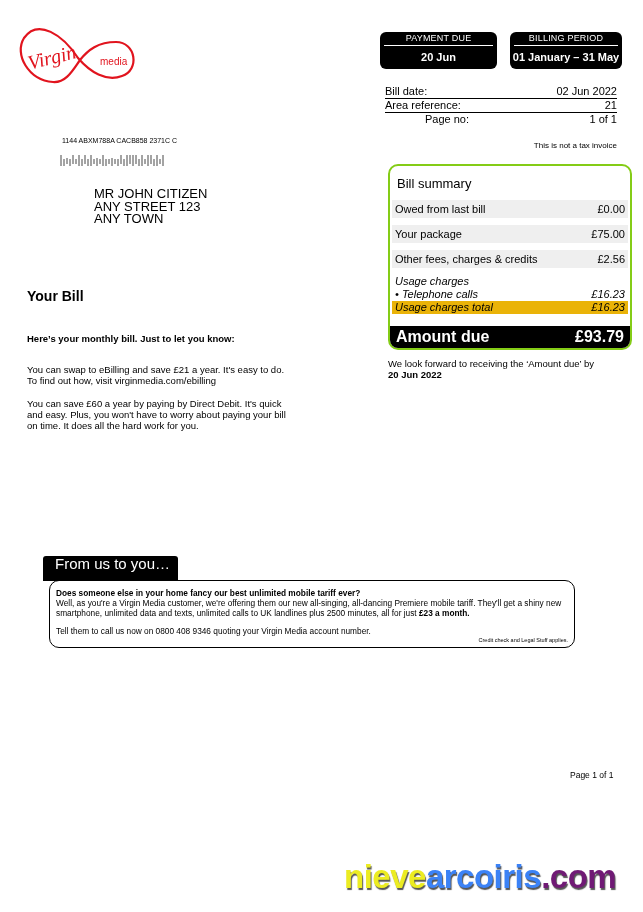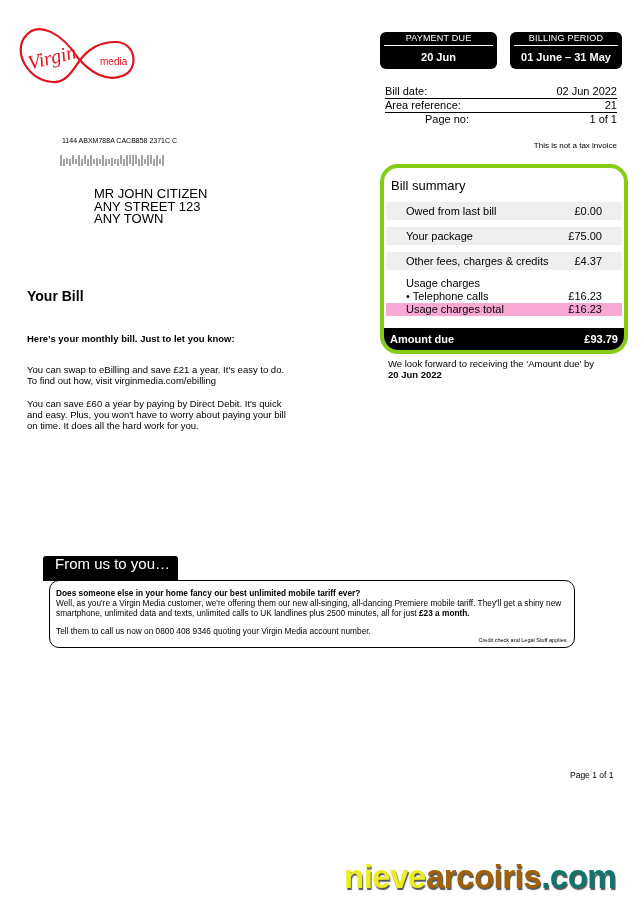--- a/index.html
+++ b/index.html
@@ -29,63 +29,63 @@
   .address { left:94px; top:188px; font-size:13px; line-height:12.5px; }
 
   
   .title { left:27px; top:288px; font-size:14px; font-weight:bold; }
   .intro { left:27px; top:333px; font-size:9.5px; font-weight:bold; }
   .para { left:27px; width:262px; font-size:9.5px; line-height:11px; }
   .p1 { top:364px; }
   .p2 { top:398px; }
 
   
-  .summary { left:380px; top:164px; width:240px; height:182px; border:4px solid #84cc16; border-radius:18px; overflow:hidden; }
+  .summary { left:388px; top:164px; width:240px; height:182px; border:2px solid #84cc16; border-radius:10px; overflow:hidden; }
   .summary .head { font-size:13px; padding:10px 0 0 7px; height:24px; }
-  .summary .srow { display:flex; justify-content:space-between; font-size:11px; padding:0 20px; margin:0 2px; }
+  .summary .srow { display:flex; justify-content:space-between; font-size:11px; padding:0 3px; margin:0 2px; }
   .summary .shade { background:#efefef; height:18px; line-height:18px; }
   .summary .gap { height:7px; }
-  .summary .plain { line-height:13px; }
-  .summary .total { position:absolute; left:0; right:0; bottom:0; height:22px; line-height:22px; background:#000; color:#fff; font-weight:bold; font-size:11px; display:flex; justify-content:space-between; padding:0 6px; }
+  .summary .plain { line-height:13px;font-style:italic; }
+  .summary .total { position:absolute; left:0; right:0; bottom:0; height:22px; line-height:22px; background:#000; color:#fff; font-weight:bold; font-size:16px; display:flex; justify-content:space-between; padding:0 6px; }
 
   .lookfwd { left:388px; top:358px; font-size:9.5px; line-height:11px; width:230px; }
   .lookfwd b { display:block; }
 
   
   .promo-tab { left:43px; top:556px; height:25px; background:#000; color:#fff; font-size:15px; line-height:15px; padding:0 8px 0 12px; border-radius:3px 3px 0 0; z-index:2; }
   .promo { left:49px; top:580px; width:524px; height:66px; border:1.5px solid #000; border-radius:10px; font-size:8.3px; line-height:10px; }
   .promo .inner { padding:7px 0 0 6px; }
   .promo .q { font-weight:bold; }
   .promo .tel { margin-top:8px; }
   .promo .legal { position:absolute; right:6px; bottom:2px; font-size:5.5px; }
 
   .pagefoot { left:570px; top:770px; font-size:8.5px; }
 
   
   .wm { left:344px; top:858px; font-size:33px; font-weight:bold; letter-spacing:-0.5px; text-shadow:1px 2px 1px #555; }
   .wm .y { color:#ecec22; }
-  .wm .o { color:#a16207; }
-  .wm .p { color:#0f766e; }
+  .wm .o { color:#3b82f6; }
+  .wm .p { color:#701a75; }
 </style>
 </head>
 <body>
 
 <svg class="abs logo" viewBox="0 0 122 74">
   <path d="M60 38 C 45 15, 20 -2, 6 18 C -4 34, 10 60, 35 62 C 48 63, 55 50, 62 40 C 70 30, 80 22, 98 22 C 118 22, 122 50, 104 56 C 88 62, 72 52, 60 38 Z" fill="none" stroke="#e1141e" stroke-width="2.2"></path>
   <text x="10" y="45" font-family="Liberation Serif, serif" font-style="italic" font-size="20" fill="#e1141e" transform="rotate(-14 30 40)">Virgin</text>
   <text x="82" y="45" font-family="Liberation Sans, sans-serif" font-size="10" fill="#e1141e">media</text>
 </svg>
 
 <div class="abs pill pill-due">
   <div class="lbl">PAYMENT DUE</div>
   <div class="val">20 Jun</div>
 </div>
 <div class="abs pill pill-period">
   <div class="lbl">BILLING PERIOD</div>
-  <div class="val">01 June – 31 May</div>
+  <div class="val">01 January – 31 May</div>
 </div>
 
 <div class="abs meta">
   <div class="row">
     <span>Bill date:</span>
     <span>02 Jun 2022</span>
   </div>
   <div class="row">
     <span>Area reference:</span>
     <span>21</span>
@@ -155,31 +155,31 @@
     <span>£0.00</span>
   </div>
   <div class="gap"></div>
   <div class="srow shade">
     <span>Your package</span>
     <span>£75.00</span>
   </div>
   <div class="gap"></div>
   <div class="srow shade">
     <span>Other fees, charges &amp; credits</span>
-    <span>£4.37</span>
+    <span>£2.56</span>
   </div>
   <div class="gap"></div>
   <div class="srow plain">
     <span>Usage charges</span>
   </div>
   <div class="srow plain">
     <span>• Telephone calls</span>
     <span>£16.23</span>
   </div>
-  <div class="srow plain" style="background:#f9a8d4;gap:40px;">
+  <div class="srow plain" style="background:#eab308;gap:40px;">
     <span>Usage charges total</span>
     <span>£16.23</span>
   </div>
   <div class="total">
     <span>Amount due</span>
     <span>£93.79</span>
   </div>
 </div>
 
 <div class="abs lookfwd">

